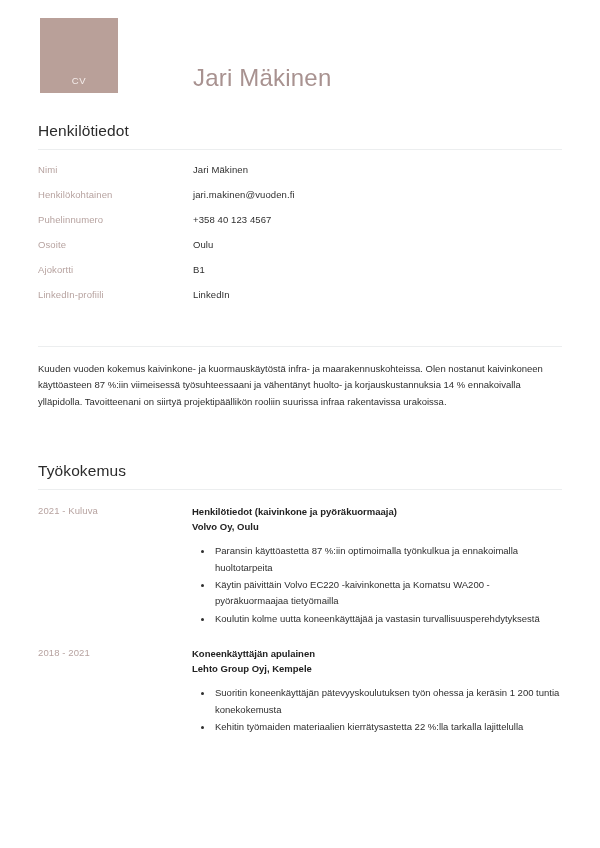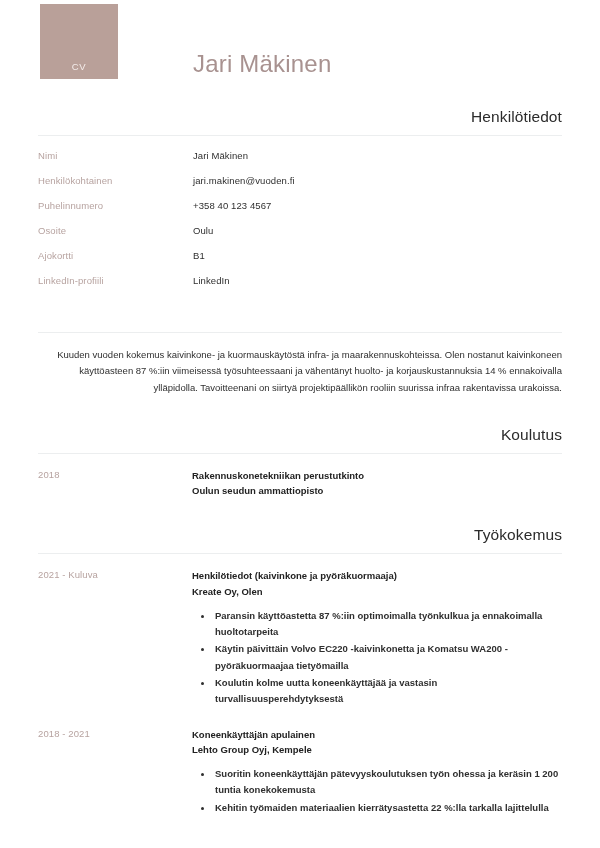--- a/index.html
+++ b/index.html
@@ -15,21 +15,21 @@
     color: #333333;
     overflow: hidden;
   }
 
   .page {
     position: relative;
     width: 600px;
     height: 704px;
     background: #ffffff;
     box-sizing: border-box;
-    padding: 4px 38px;
+    padding: 18px 38px;
   }
 
   
   .header {
     position: relative;
     height: 100px;
   }
   .cv-block {
     position: absolute;
     left: 2px;
@@ -62,21 +62,20 @@
   
   .section {
     margin-top: 4px;
   }
   .section-title {
     font-size: 15.5px;
     font-weight: 400;
     color: #2b2b2b;
     margin: 0 0 9px 0;
     letter-spacing: 0.1px;
-    text-align: right;
   }
   .section-rule {
     height: 1px;
     background: #eceeef;
     width: 100%;
     margin-bottom: 14px;
   }
 
   
   .details-table {
@@ -101,21 +100,21 @@
     padding: 0;
     letter-spacing: 0.1px;
   }
 
   
   .summary-text {
     font-size: 9.5px;
     line-height: 1.72;
     color: #2f2f2f;
     margin: 0;
-    text-align: right;
+    text-align: left;
   }
 
   
   .entry {
     display: flex;
     align-items: flex-start;
     margin-bottom: 2px;
   }
   .entry-date {
     width: 154px;
@@ -138,21 +137,20 @@
   .entry-org {
     font-size: 9.5px;
     font-weight: bold;
     color: #222222;
     line-height: 1.6;
   }
   .entry-bullets {
     margin: 9px 0 0 0;
     padding-left: 21px;
     list-style: disc;
-    font-weight: bold;
   }
   .entry-bullets li {
     font-size: 9.5px;
     line-height: 1.72;
     color: #2f2f2f;
     margin-bottom: 1px;
     padding-left: 2px;
   }
   .entry-bullets li::marker {
     font-size: 8.5px;
@@ -211,44 +209,32 @@
 
   <div class="spacer-28"></div>
 
   <div class="section">
     <div class="section-rule"></div>
     <p class="summary-text">Kuuden vuoden kokemus kaivinkone- ja kuormauskäytöstä infra- ja maarakennuskohteissa. Olen nostanut kaivinkoneen käyttöasteen 87 %:iin viimeisessä työsuhteessaani ja vähentänyt huolto- ja korjauskustannuksia 14 % ennakoivalla ylläpidolla. Tavoitteenani on siirtyä projektipäällikön rooliin suurissa infraa rakentavissa urakoissa.</p>
   </div>
 
   <div class="spacer-26"></div>
 
-  <div class="section">
-    <h2 class="section-title">Koulutus</h2>
-    <div class="section-rule"></div>
-
-    <div class="entry">
-      <div class="entry-date">2018</div>
-      <div class="entry-body">
-        <div class="entry-title">Rakennuskonetekniikan perustutkinto</div>
-        <div class="entry-org">Oulun seudun ammattiopisto</div>
-      </div>
-    </div>
-  </div>
 
   <div class="spacer-22"></div>
 
   <div class="section">
     <h2 class="section-title">Työkokemus</h2>
     <div class="section-rule"></div>
 
     <div class="entry">
       <div class="entry-date">2021 - Kuluva</div>
       <div class="entry-body">
         <div class="entry-title">Henkilötiedot (kaivinkone ja pyöräkuormaaja)</div>
-        <div class="entry-org">Kreate Oy, Olen</div>
+        <div class="entry-org">Volvo Oy, Oulu</div>
         <ul class="entry-bullets">
           <li>Paransin käyttöastetta 87 %:iin optimoimalla työnkulkua ja ennakoimalla huoltotarpeita</li>
           <li>Käytin päivittäin Volvo EC220 -kaivinkonetta ja Komatsu WA200 -pyöräkuormaajaa tietyömailla</li>
           <li>Koulutin kolme uutta koneenkäyttäjää ja vastasin turvallisuusperehdytyksestä</li>
         </ul>
       </div>
     </div>
 
     <div class="spacer-16"></div>
 

